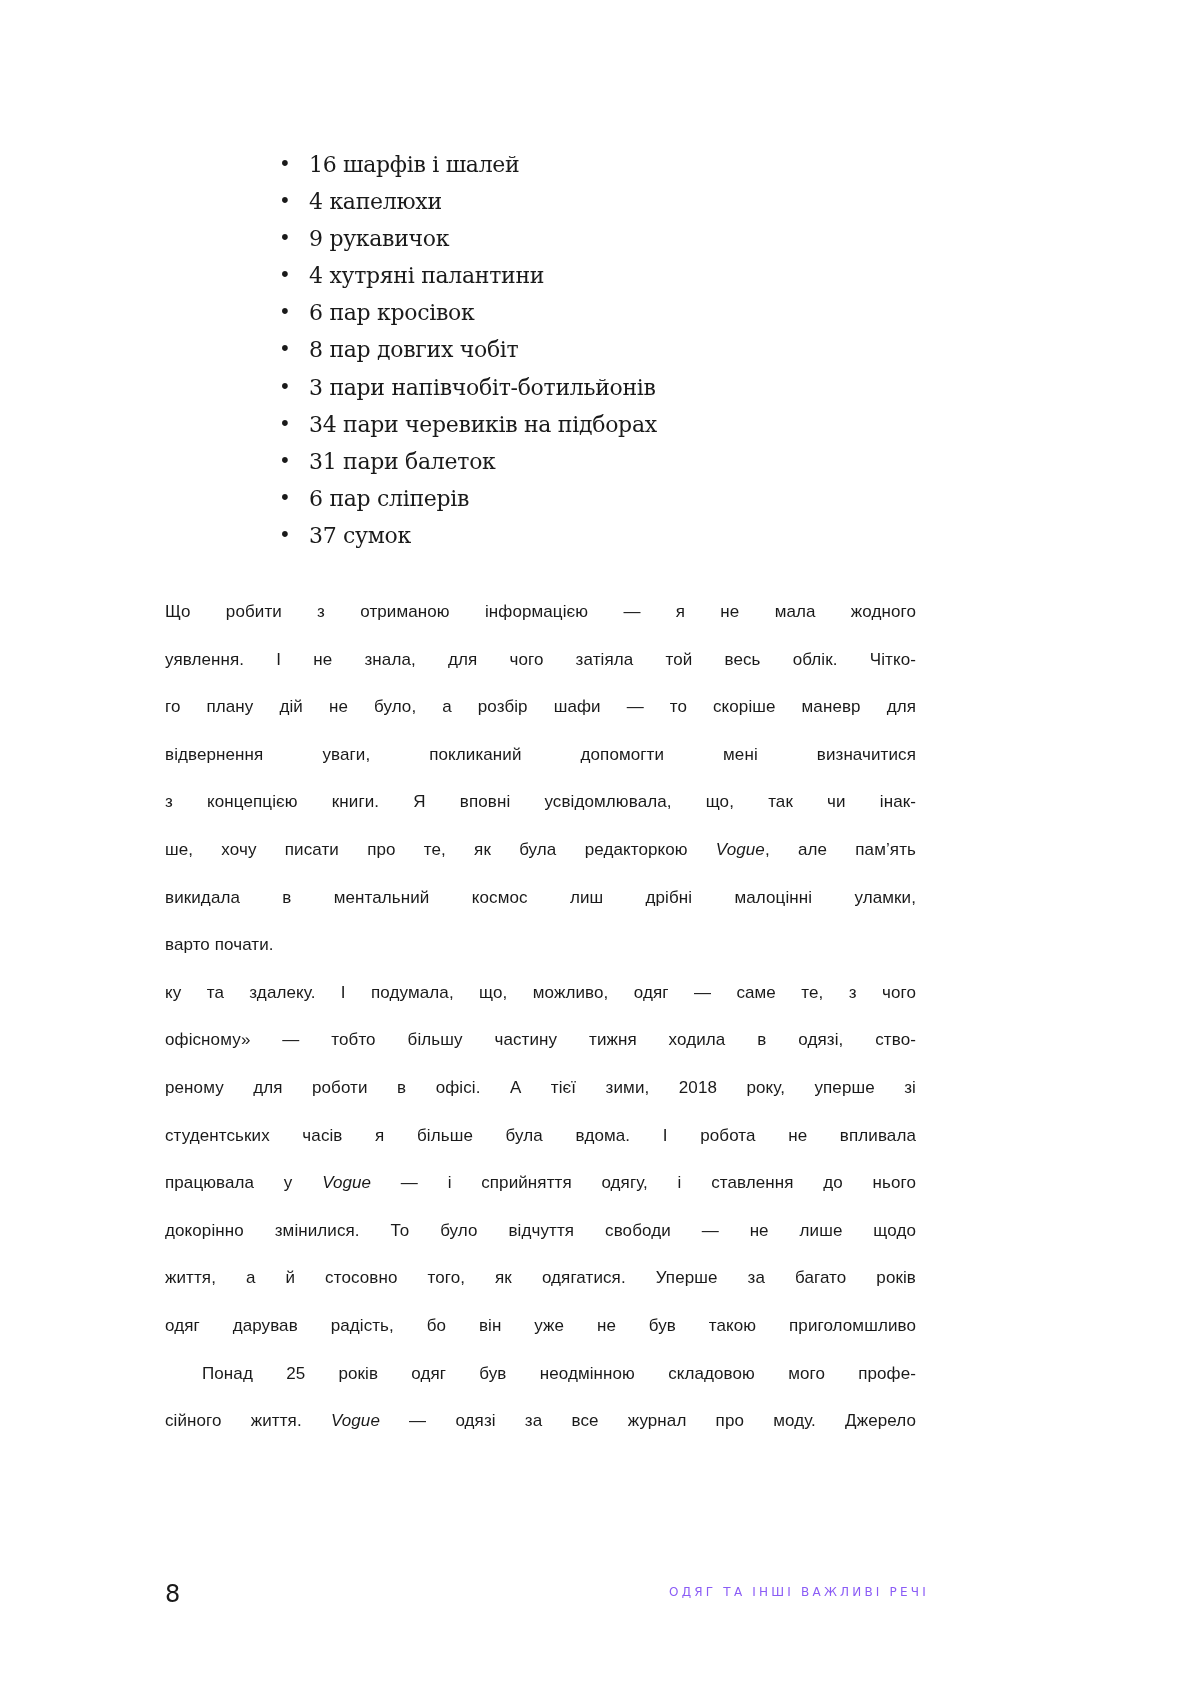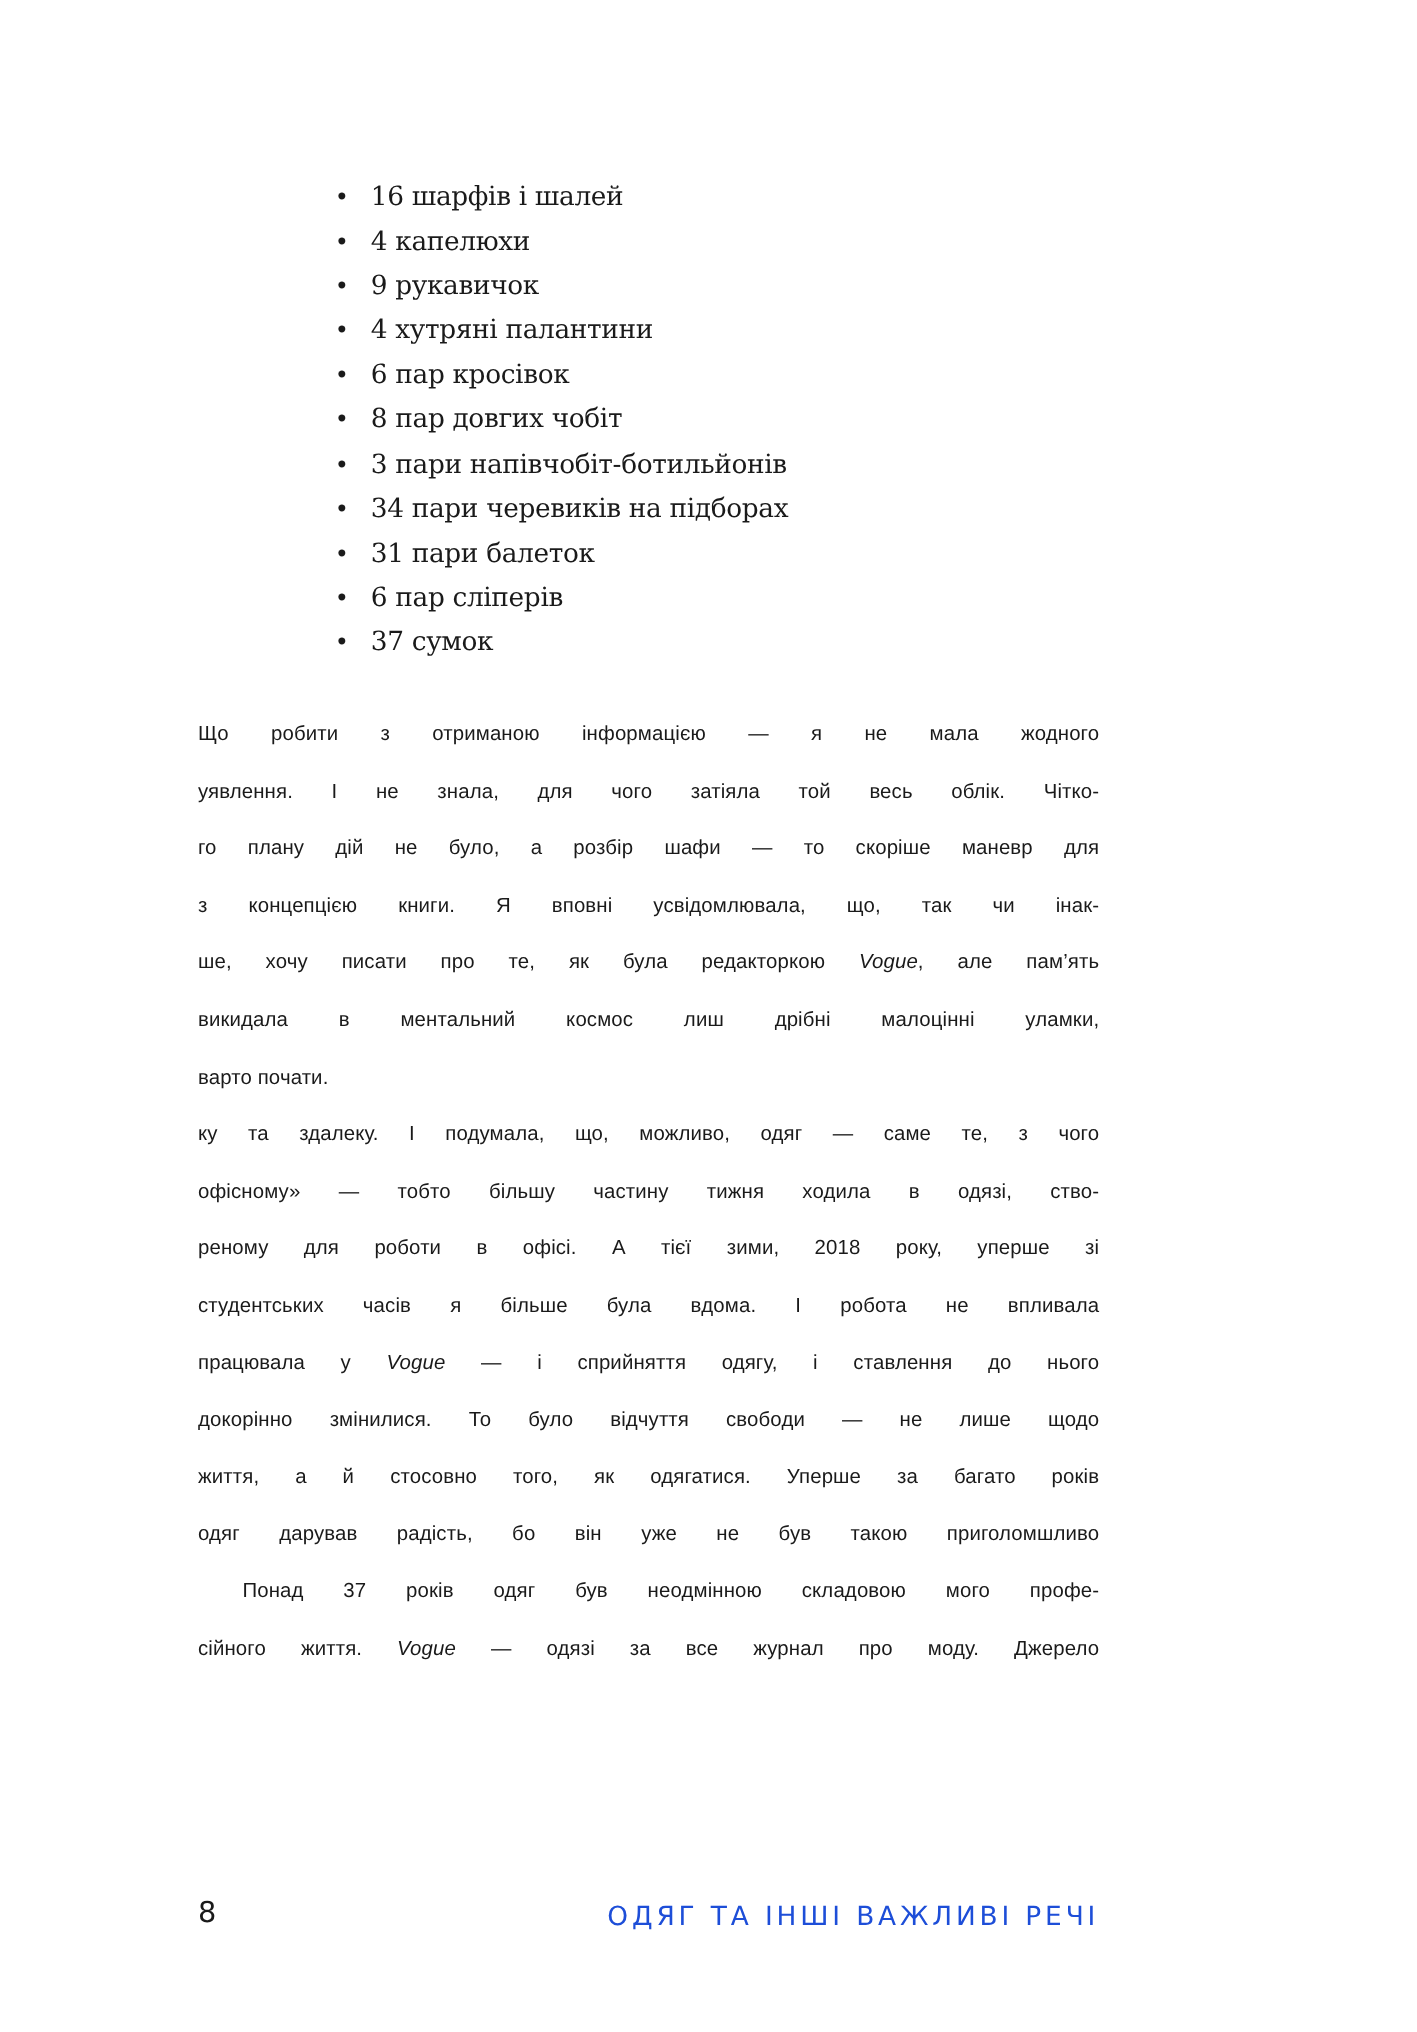--- a/index.html
+++ b/index.html
@@ -82,26 +82,26 @@
     .folio {
       position: absolute;
       left: 165px;
       top: 1580px;
       font-family: "DejaVu Sans", "Liberation Sans", sans-serif;
       font-size: 24px;
       color: #1a1a1a;
     }
     .running-title {
       position: absolute;
-      right: 265px;
+      right: 252px;
       top: 1585px;
       font-family: "DejaVu Sans", "Liberation Sans", sans-serif;
-      font-size: 22px;
+      font-size: 12px;
       letter-spacing: 3.2px;
-      color: #1d4ed8;
+      color: #8b5cf6;
       white-space: nowrap;
     }
   </style>
 </head>
 <body>
 
 <div class="page">
 
   <ul class="inventory">
     <li>
@@ -148,37 +148,38 @@
         <span class="bullet">•</span>
         <span class="item-text">37 сумок</span>
       </li>
   </ul>
 
   <div class="body-text" id="body-text">
       <div>
         <div class="line"><span>Що робити з отриманою інформацією — я не мала жодного</span></div>
         <div class="line"><span>уявлення. І не знала, для чого затіяла той весь облік. Чітко-</span></div>
         <div class="line"><span>го плану дій не було, а розбір шафи — то скоріше маневр для</span></div>
+        <div class="line"><span>відвернення уваги, покликаний допомогти мені визначитися</span></div>
         <div class="line"><span>з концепцією книги. Я вповні усвідомлювала, що, так чи інак-</span></div>
         <div class="line"><span>ше, хочу писати про те, як була редакторкою </span><i>Vogue</i><span>, але пам’ять</span></div>
         <div class="line"><span>викидала в ментальний космос лиш дрібні малоцінні уламки,</span></div>
         <div class="line last"><span>варто почати.</span></div>
         <div class="line"><span>ку та здалеку. І подумала, що, можливо, одяг — саме те, з чого</span></div>
       </div>
       <div>
         <div class="line"><span>офісному» — тобто більшу частину тижня ходила в одязі, ство-</span></div>
         <div class="line"><span>реному для роботи в офісі. А тієї зими, 2018 року, уперше зі</span></div>
         <div class="line"><span>студентських часів я більше була вдома. І робота не впливала</span></div>
         <div class="line"><span>працювала у </span><i>Vogue</i><span> — і сприйняття одягу, і ставлення до нього</span></div>
         <div class="line"><span>докорінно змінилися. То було відчуття свободи — не лише щодо</span></div>
         <div class="line"><span>життя, а й стосовно того, як одягатися. Уперше за багато років</span></div>
         <div class="line"><span>одяг дарував радість, бо він уже не був такою приголомшливо</span></div>
       </div>
       <div>
-        <div class="line indent"><span>Понад 37 років одяг був неодмінною складовою мого профе-</span></div>
+        <div class="line indent"><span>Понад 25 років одяг був неодмінною складовою мого профе-</span></div>
         <div class="line"><span>сійного життя. </span><i>Vogue</i><span> — одязі за все журнал про моду. Джерело</span></div>
       </div>
     </div>
 
   <div class="folio">8</div>
   <div class="running-title">ОДЯГ ТА ІНШІ ВАЖЛИВІ РЕЧІ</div>
 
 </div>
 
 </body></html>

